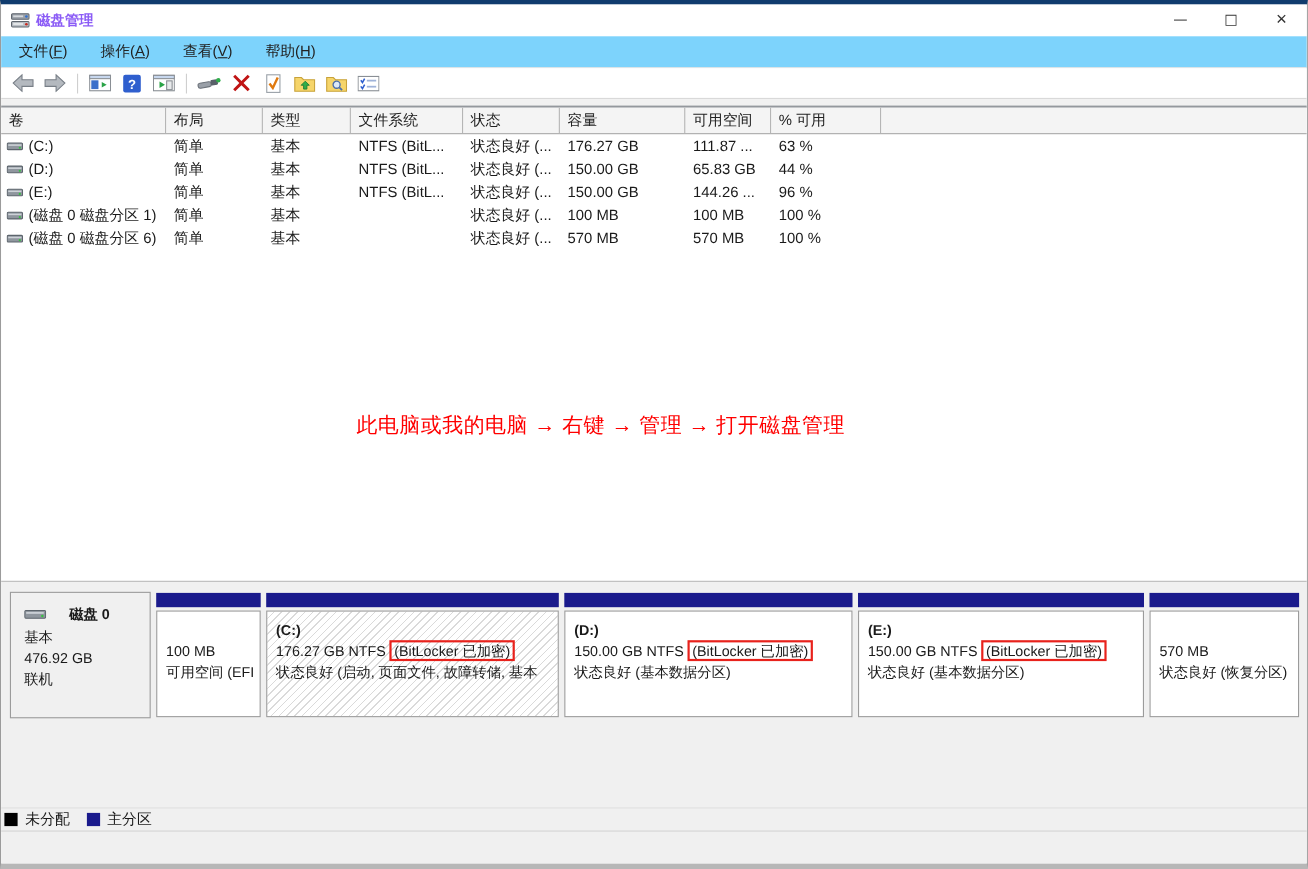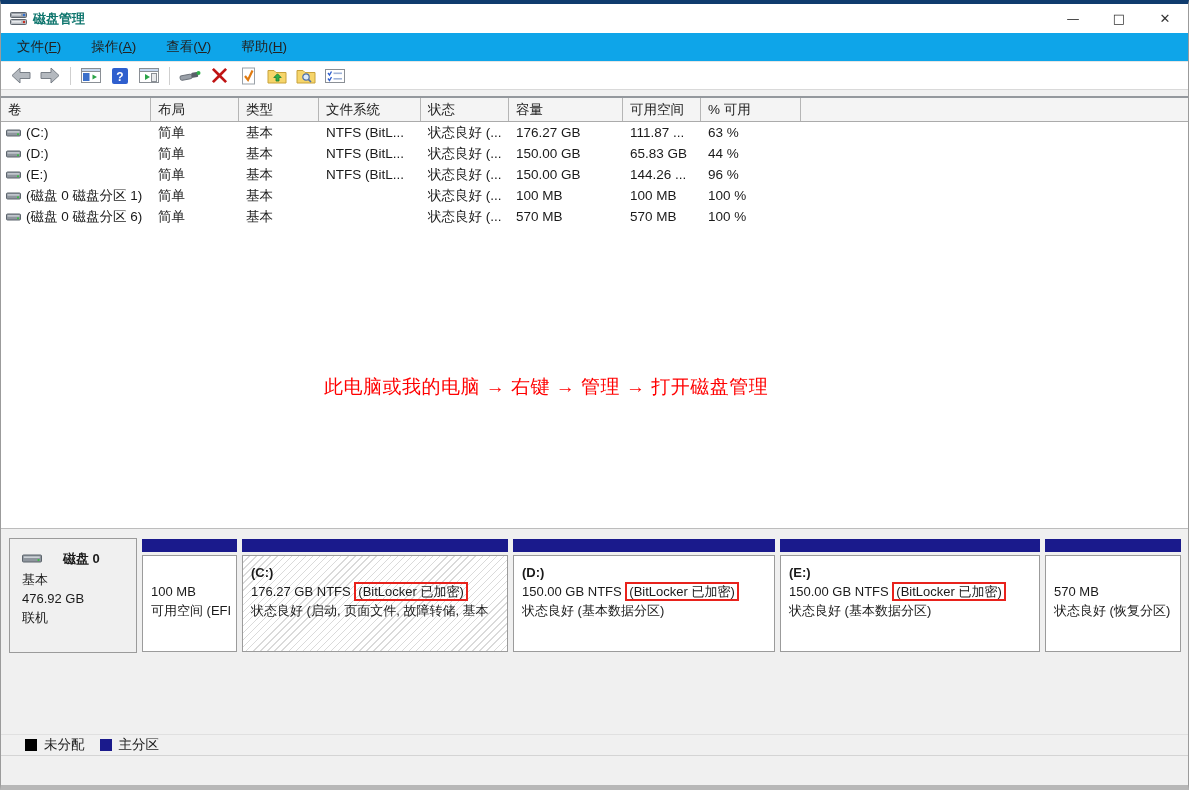--- a/index.html
+++ b/index.html
@@ -7,27 +7,27 @@
   body { font-family:"Liberation Sans","DejaVu Sans",sans-serif; font-size:13px; color:#1a1a1a; }
   .window {
     width:1189px; height:790px; position:relative; background:#fff;
     border-top:4px solid #103c6e; border-left:1px solid #9b9b9b;
     border-right:1px solid #9b9b9b; border-bottom:5px solid #b7b7b7;
     display:flex; flex-direction:column; overflow:hidden;
   }
   
   .titlebar { height:29px; display:flex; align-items:center; background:#fff; flex:0 0 auto; }
   .titlebar .app-icon { margin:0 6px 0 9px; display:inline-flex; }
-  .title-text { font-size:13px; font-weight:600; color:#0f766e; }
+  .title-text { font-size:13px; font-weight:600; color:#8b5cf6; }
   .win-controls { margin-left:auto; display:flex; height:100%; }
   .win-btn { width:46px; height:100%; display:flex; align-items:center; justify-content:center;
              font-size:13px; color:#333; cursor:default; font-family:"DejaVu Sans",sans-serif; }
   
   .menubar { height:29px; display:flex; align-items:center; padding-left:7px;
-             border-bottom:1px solid #e6e6e6; background:#0ea5e9; flex:0 0 auto; font-size:13.5px; }
+             border-bottom:1px solid #e6e6e6; background:#7dd3fc; flex:0 0 auto; font-size:13.5px; }
   .menu-item { padding:4px 9px; margin-right:12px; color:#222; }
   .menu-item .mnemonic { text-decoration:underline; }
   
   .toolbar { height:28px; display:flex; align-items:center; padding-left:8px; gap:5px;
              background:#fff; border-bottom:1px solid #d9d9d9; flex:0 0 auto; }
   .tb-btn { width:24px; height:22px; display:flex; align-items:center; justify-content:center; }
   .tb-sep { width:1px; height:18px; background:#cfcfcf; margin:0 3px; }
   .strip { height:8px; background:#f1f1f1; border-bottom:2px solid #94989d; flex:0 0 auto; }
   
   .top-panel { height:430px; position:relative; background:#fff; flex:0 0 auto; }
@@ -58,21 +58,21 @@
   .blk-tag { border:2px solid #e8221c; padding:0 2px; }
   .blk-tag:empty { border:0; padding:0; }
   .p1 { left:140px; width:97px; }
   .p2 { left:240px; width:268px; }
   .p3 { left:511px; width:264px; }
   .p4 { left:778px; width:262px; }
   .p5 { left:1043px; width:138px; }
   
   .legend-bar { position:absolute; left:0; right:0; top:205px; height:22px; background:#f0f0f0;
                 border-top:1px solid #e0e0e0; border-bottom:1px solid #d4d4d4;
-                display:flex; align-items:center; padding-left:24px; gap:7px; }
+                display:flex; align-items:center; padding-left:3px; gap:7px; }
   .swatch { width:12px; height:12px; display:inline-block; }
   .swatch-unallocated { background:#000000; }
   .swatch-primary { background:#1a1a8c; }
   .legend-label { margin-right:8px; font-size:13.5px; }
 </style>
 </head>
 <body>
 
 <div class="window">
 

